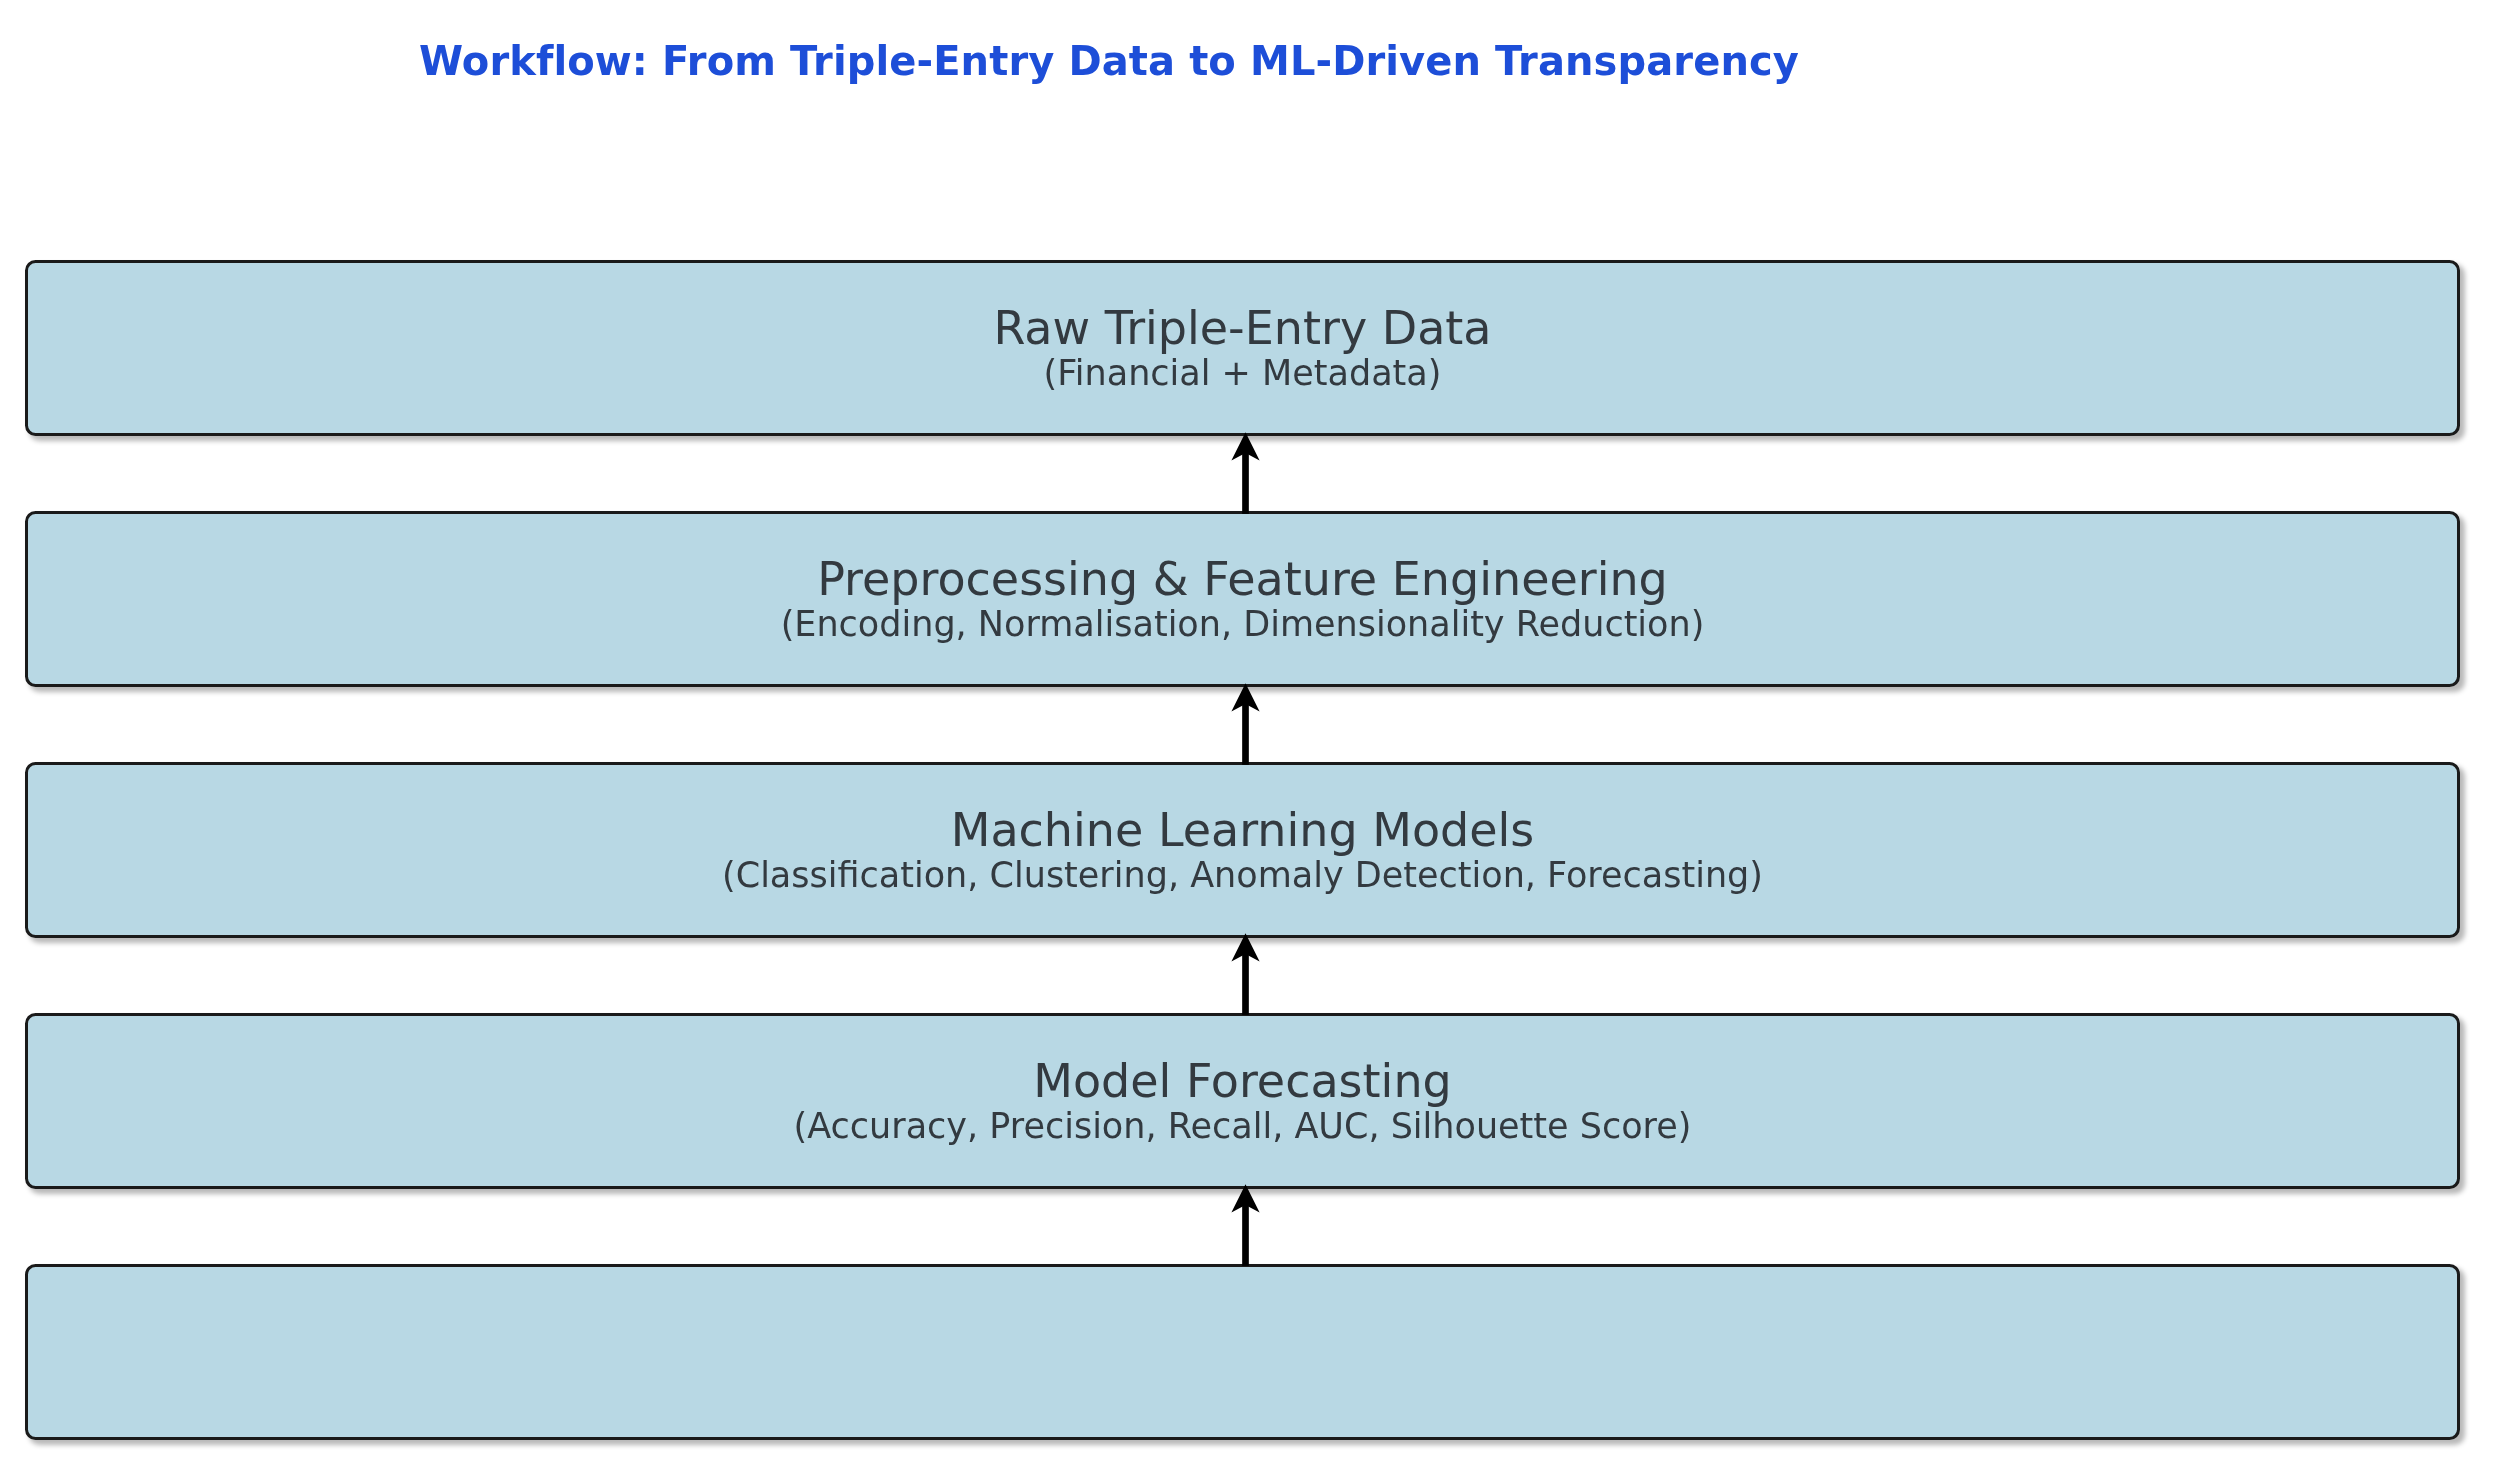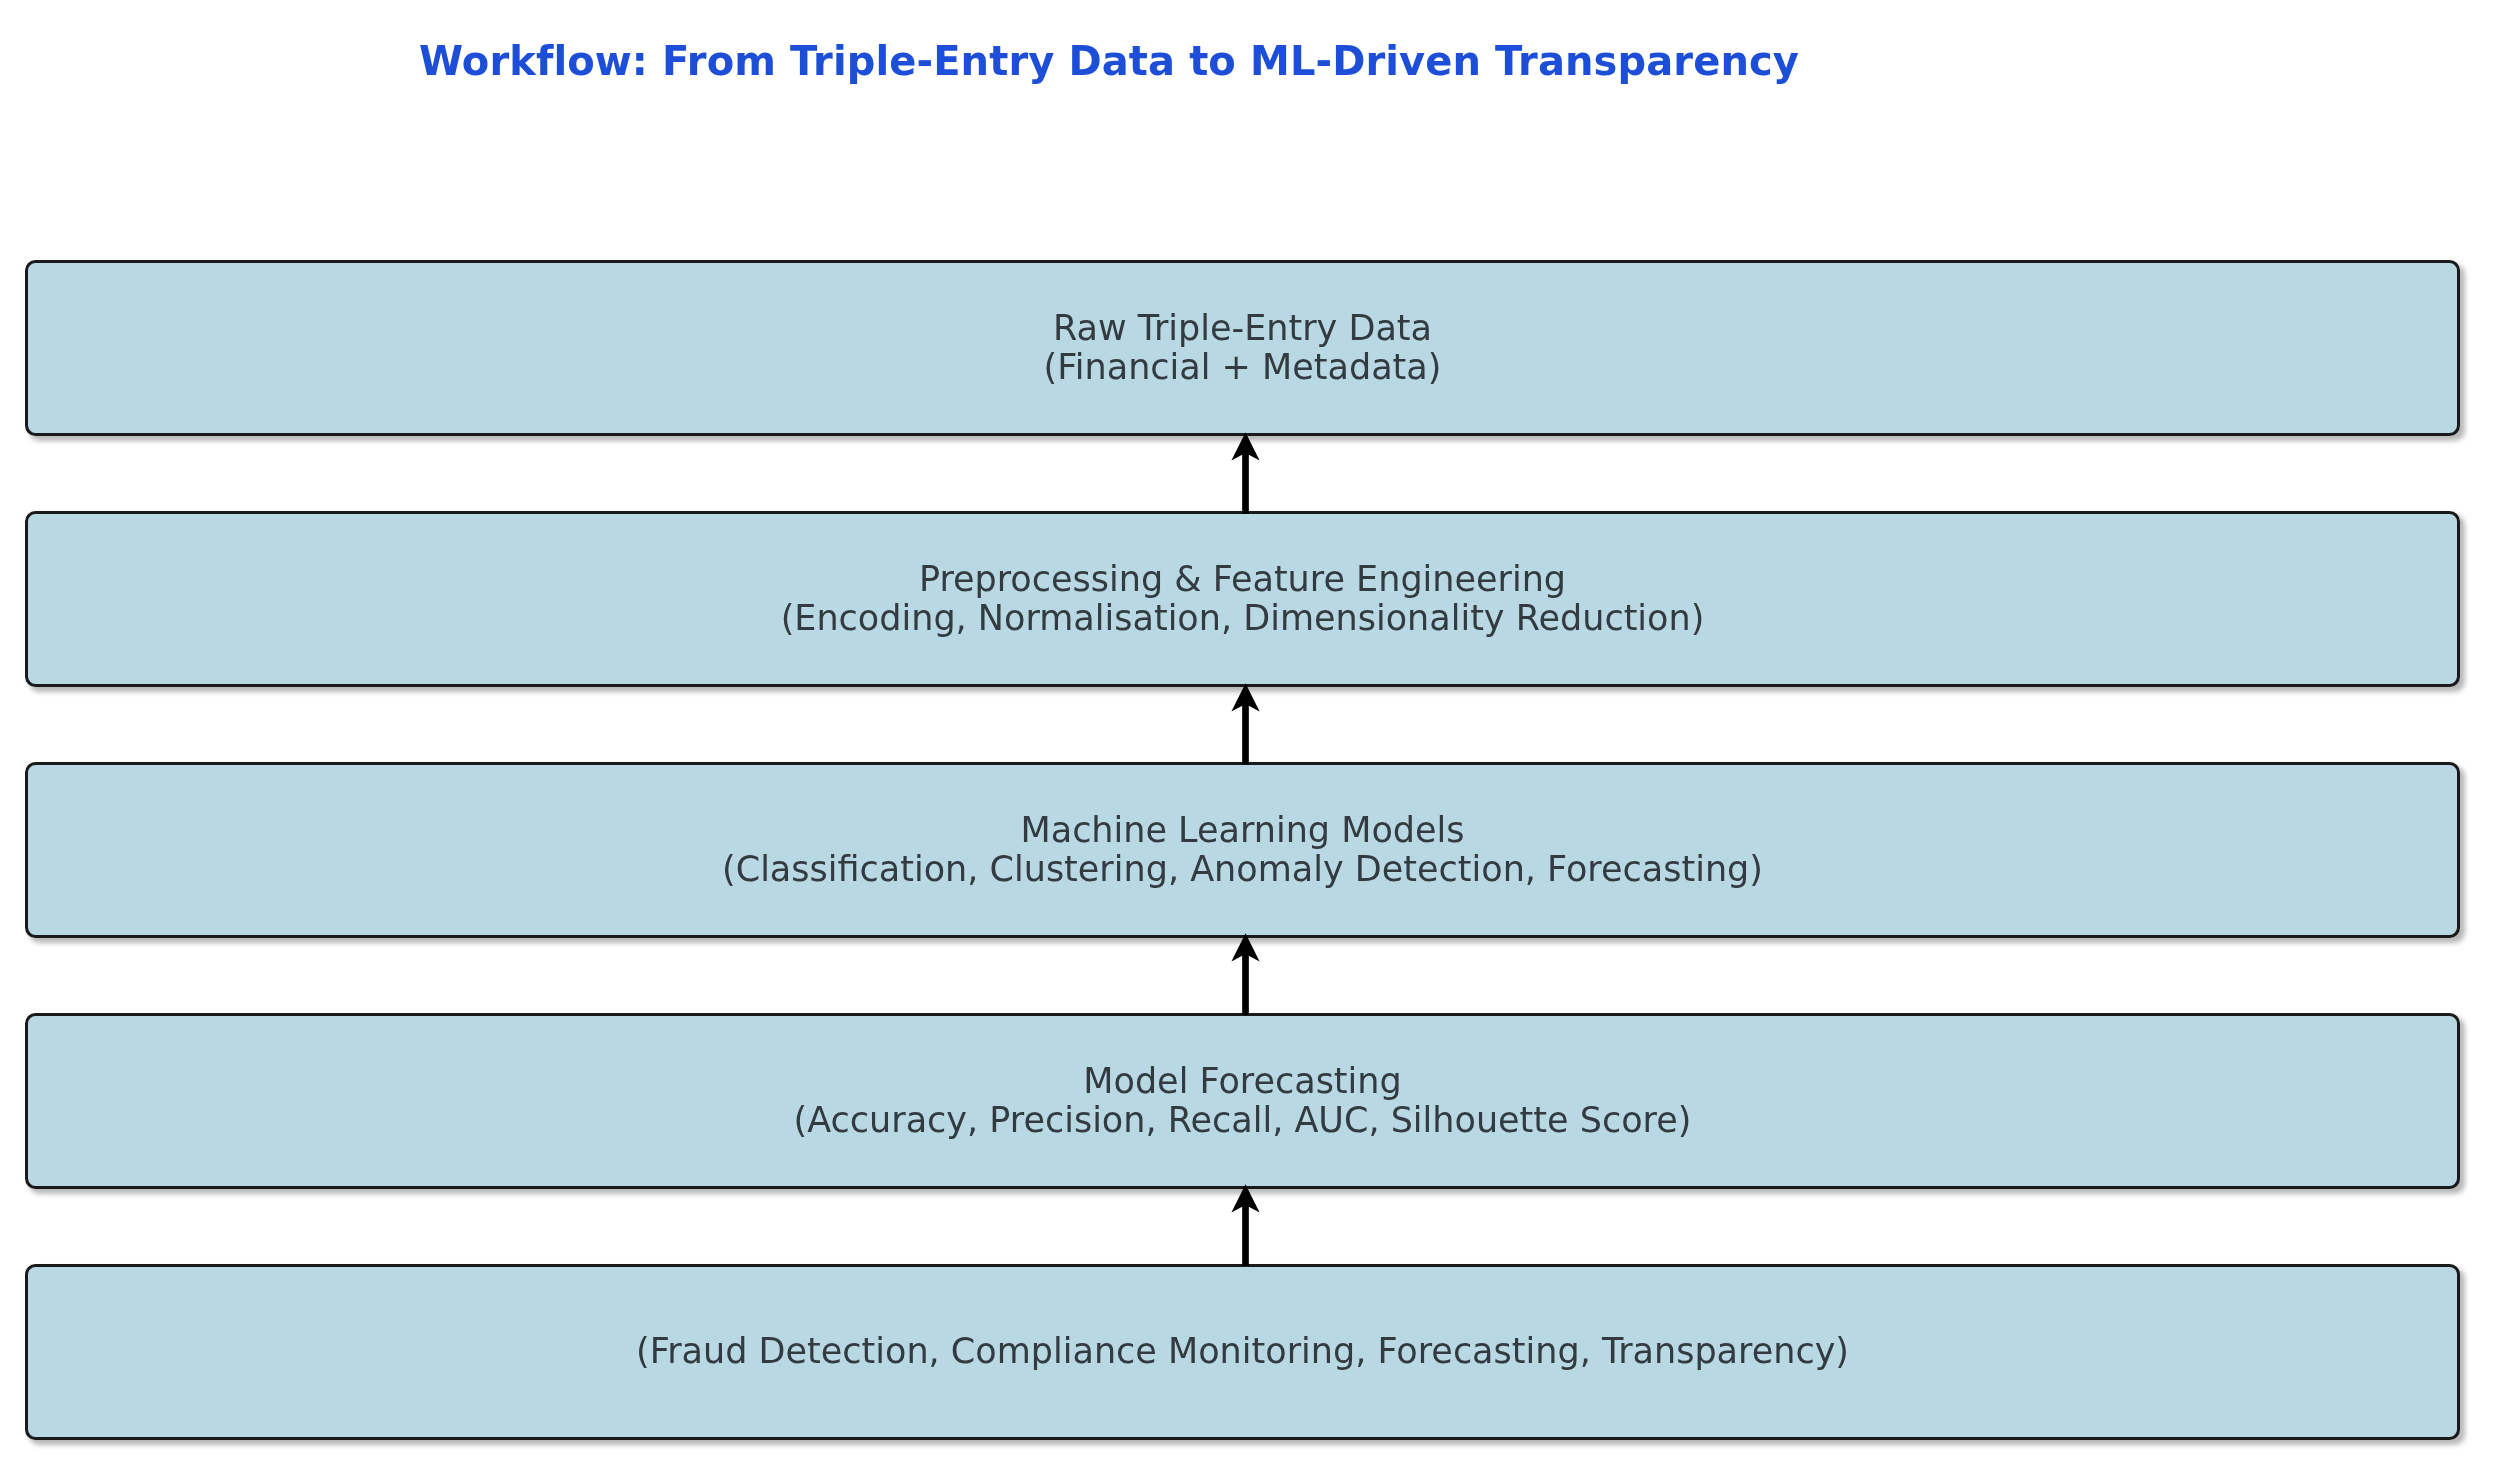--- a/index.html
+++ b/index.html
@@ -56,21 +56,21 @@
     flex-direction: column;
     align-items: center;
     justify-content: center;
     margin-bottom: 75px;
   }
   .flow-node:last-of-type {
     margin-bottom: 0;
   }
 
   .node-title {
-    font-size: 35px;
+    font-size: 46px;
     color: #333a40;
     line-height: 1.12;
     text-align: center;
     white-space: nowrap;
   }
   .node-subtitle {
     font-size: 35px;
     color: #333a40;
     line-height: 1.12;
     text-align: center;
@@ -118,21 +118,20 @@
       <div class="node-title">Machine Learning Models</div>
       <div class="node-subtitle">(Classification, Clustering, Anomaly Detection, Forecasting)</div>
     </div>
 
     <div class="flow-node">
       <div class="node-title">Model Forecasting</div>
       <div class="node-subtitle">(Accuracy, Precision, Recall, AUC, Silhouette Score)</div>
     </div>
 
     <div class="flow-node">
-      <div class="node-subtitle">(Fraud Detection, Compliance Monitoring, Forecasting, Transparency)</div>
     </div>
 
   </div>
 
   <div class="connector conn-1">
     <svg viewBox="0 0 66 110" xmlns="http://www.w3.org/2000/svg">
       <path d="M33 110 L33 22" stroke="#000000" stroke-width="9" fill="none"></path>
       <path d="M33 0 L52 38 L33 28 L14 38 Z" fill="#000000"></path>
     </svg>
   </div>

